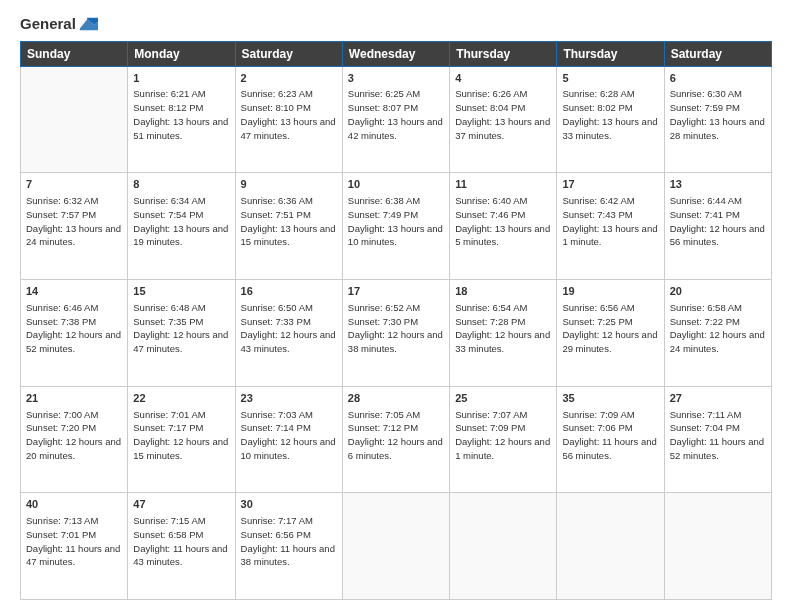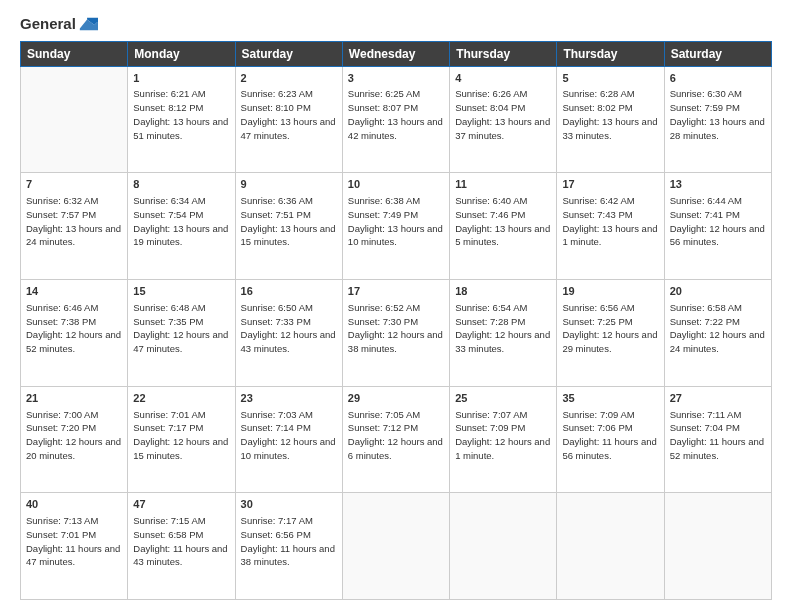--- a/index.html
+++ b/index.html
@@ -151,21 +151,21 @@
           <td><span class="day-number">16</span>Sunrise: 6:50 AM<br>Sunset: 7:33 PM<br>Daylight: 12 hours and 43 minutes.</td>
           <td><span class="day-number">17</span>Sunrise: 6:52 AM<br>Sunset: 7:30 PM<br>Daylight: 12 hours and 38 minutes.</td>
           <td><span class="day-number">18</span>Sunrise: 6:54 AM<br>Sunset: 7:28 PM<br>Daylight: 12 hours and 33 minutes.</td>
           <td><span class="day-number">19</span>Sunrise: 6:56 AM<br>Sunset: 7:25 PM<br>Daylight: 12 hours and 29 minutes.</td>
           <td><span class="day-number">20</span>Sunrise: 6:58 AM<br>Sunset: 7:22 PM<br>Daylight: 12 hours and 24 minutes.</td>
         </tr>
         <tr>
           <td><span class="day-number">21</span>Sunrise: 7:00 AM<br>Sunset: 7:20 PM<br>Daylight: 12 hours and 20 minutes.</td>
           <td><span class="day-number">22</span>Sunrise: 7:01 AM<br>Sunset: 7:17 PM<br>Daylight: 12 hours and 15 minutes.</td>
           <td><span class="day-number">23</span>Sunrise: 7:03 AM<br>Sunset: 7:14 PM<br>Daylight: 12 hours and 10 minutes.</td>
-          <td><span class="day-number">29</span>Sunrise: 7:05 AM<br>Sunset: 7:12 PM<br>Daylight: 12 hours and 6 minutes.</td>
+          <td><span class="day-number">28</span>Sunrise: 7:05 AM<br>Sunset: 7:12 PM<br>Daylight: 12 hours and 6 minutes.</td>
           <td><span class="day-number">25</span>Sunrise: 7:07 AM<br>Sunset: 7:09 PM<br>Daylight: 12 hours and 1 minute.</td>
           <td><span class="day-number">35</span>Sunrise: 7:09 AM<br>Sunset: 7:06 PM<br>Daylight: 11 hours and 56 minutes.</td>
           <td><span class="day-number">27</span>Sunrise: 7:11 AM<br>Sunset: 7:04 PM<br>Daylight: 11 hours and 52 minutes.</td>
         </tr>
         <tr>
           <td><span class="day-number">40</span>Sunrise: 7:13 AM<br>Sunset: 7:01 PM<br>Daylight: 11 hours and 47 minutes.</td>
           <td><span class="day-number">47</span>Sunrise: 7:15 AM<br>Sunset: 6:58 PM<br>Daylight: 11 hours and 43 minutes.</td>
           <td><span class="day-number">30</span>Sunrise: 7:17 AM<br>Sunset: 6:56 PM<br>Daylight: 11 hours and 38 minutes.</td>
           <td class="empty-cell"></td>
           <td class="empty-cell"></td>

